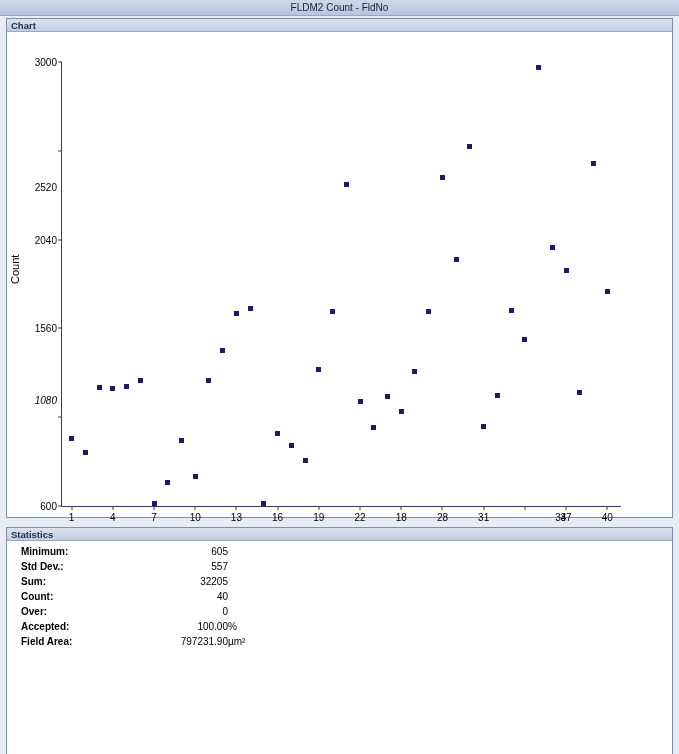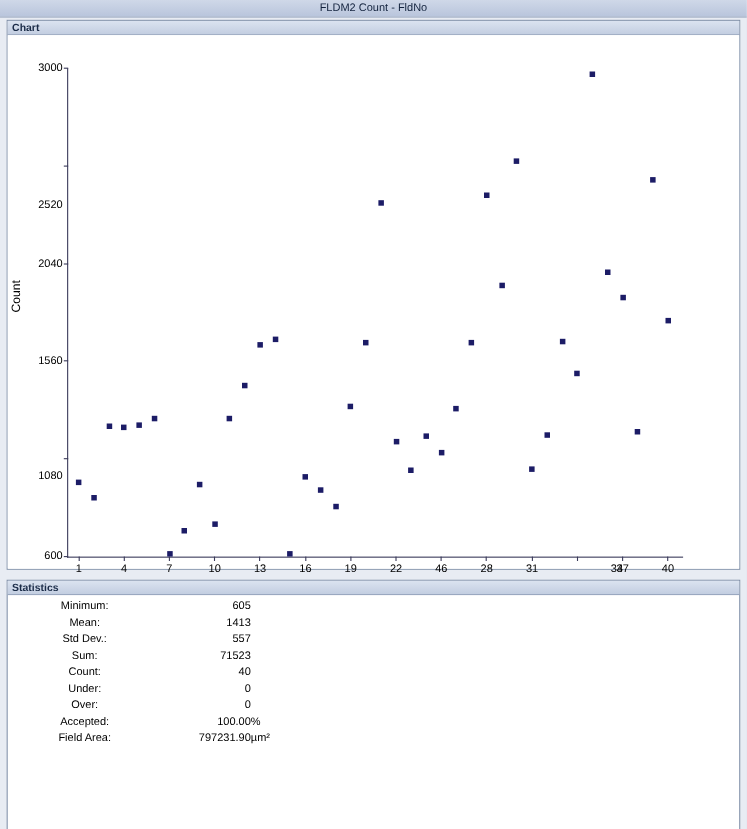--- a/index.html
+++ b/index.html
@@ -126,41 +126,41 @@
   }
   
   #stats-panel { top: 527px; height: 228px; }
   #stats-body {
     padding: 5px 0 0 14px;
     font-size: 10px;
     color: #000;
   }
   table.stats { border-collapse: collapse; }
   table.stats td { padding: 0 0 3px 0; font-size: 10px; line-height: 12px; }
-  td.stat-label { width: 112px; text-align: center; }
+  td.stat-label { width: 112px; text-align: left; font-weight: bold; }
   td.stat-value { width: 95px; text-align: right; padding-right: 8px; }
   td.stat-unit { text-align: left; }
 </style>
 </head>
 <body>
 
 <div id="app">
 
   <div class="titlebar">
     <span>FLDM2 Count - FldNo</span>
   </div>
 
   <div class="panel" id="chart-panel">
     <div class="panel-header">Chart</div>
     <div id="chart-body">
       <div id="ylabel">Count</div>
       <div id="plot">
           <div class="ytick" style="top: 444px;">600</div>
           <div class="ytickmark" style="top: 444px;"></div>
-          <div class="ytick" style="top: 371px;">1080</div>
+          <div class="ytick" style="top: 338px; font-style: italic;">1080</div>
           <div class="ytickmark" style="top: 355.2px;"></div>
           <div class="ytick" style="top: 266.4px;">1560</div>
           <div class="ytickmark" style="top: 266.4px;"></div>
           <div class="ytick" style="top: 177.6px;">2040</div>
           <div class="ytickmark" style="top: 177.6px;"></div>
           <div class="ytick" style="top: 88.8px; margin-top: 36px;">2520</div>
           <div class="ytickmark" style="top: 88.8px;"></div>
           <div class="ytick" style="top: 0px;">3000</div>
           <div class="ytickmark" style="top: 0px;"></div>
           <div class="xtick" style="left: 9.61425px;">1</div>
@@ -172,21 +172,21 @@
           <div class="xtick" style="left: 133.226px;">10</div>
           <div class="xtickmark" style="left: 133.226px;"></div>
           <div class="xtick" style="left: 174.43px;">13</div>
           <div class="xtickmark" style="left: 174.43px;"></div>
           <div class="xtick" style="left: 215.634px;">16</div>
           <div class="xtickmark" style="left: 215.634px;"></div>
           <div class="xtick" style="left: 256.838px;">19</div>
           <div class="xtickmark" style="left: 256.838px;"></div>
           <div class="xtick" style="left: 298.042px;">22</div>
           <div class="xtickmark" style="left: 298.042px;"></div>
-          <div class="xtick" style="left: 339.246px;">46</div>
+          <div class="xtick" style="left: 339.246px;">18</div>
           <div class="xtickmark" style="left: 339.246px;"></div>
           <div class="xtick" style="left: 380.45px;">28</div>
           <div class="xtickmark" style="left: 380.45px;"></div>
           <div class="xtick" style="left: 421.654px;">31</div>
           <div class="xtickmark" style="left: 421.654px;"></div>
           <div class="xtick" style="left: 462.857px; margin-left: 36px;">34</div>
           <div class="xtickmark" style="left: 462.857px;"></div>
           <div class="xtick" style="left: 504.061px;">37</div>
           <div class="xtickmark" style="left: 504.061px;"></div>
           <div class="xtick" style="left: 545.265px;">40</div>
@@ -240,42 +240,32 @@
     <div class="panel-header">Statistics</div>
     <div id="stats-body">
       <table class="stats">
         <tbody id="stats-rows">
             <tr>
               <td class="stat-label">Minimum:</td>
               <td class="stat-value">605</td>
               <td class="stat-unit"></td>
             </tr>
             <tr>
-              <td class="stat-label">Mean:</td>
-              <td class="stat-value">1413</td>
-              <td class="stat-unit"></td>
-            </tr>
-            <tr>
               <td class="stat-label">Std Dev.:</td>
               <td class="stat-value">557</td>
               <td class="stat-unit"></td>
             </tr>
             <tr>
               <td class="stat-label">Sum:</td>
-              <td class="stat-value">71523</td>
+              <td class="stat-value">32205</td>
               <td class="stat-unit"></td>
             </tr>
             <tr>
               <td class="stat-label">Count:</td>
               <td class="stat-value">40</td>
-              <td class="stat-unit"></td>
-            </tr>
-            <tr>
-              <td class="stat-label">Under:</td>
-              <td class="stat-value">0</td>
               <td class="stat-unit"></td>
             </tr>
             <tr>
               <td class="stat-label">Over:</td>
               <td class="stat-value">0</td>
               <td class="stat-unit"></td>
             </tr>
             <tr>
               <td class="stat-label">Accepted:</td>
               <td class="stat-value">100.00</td>

